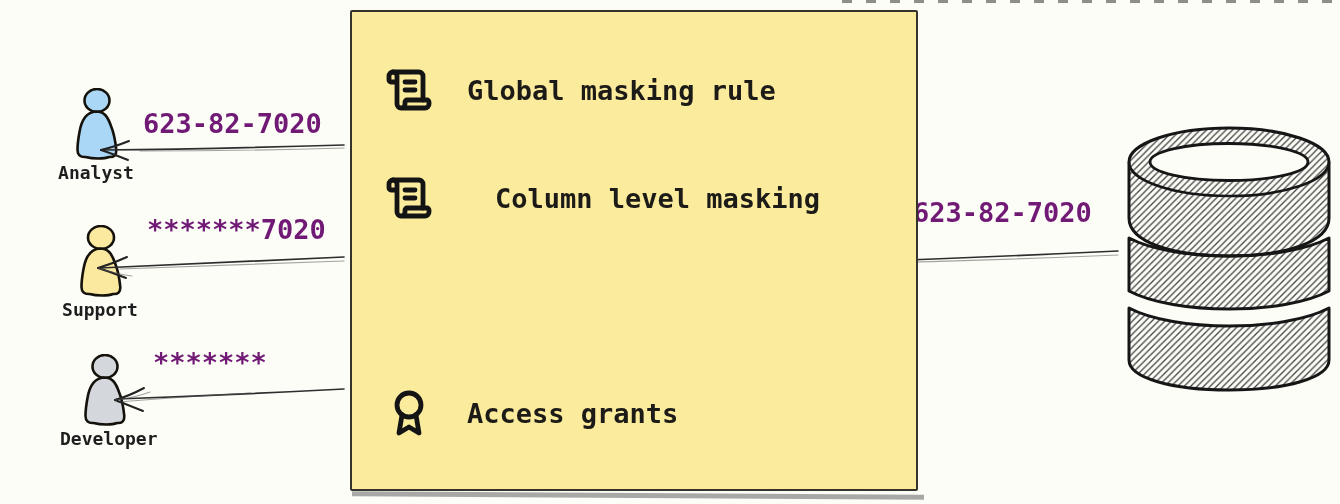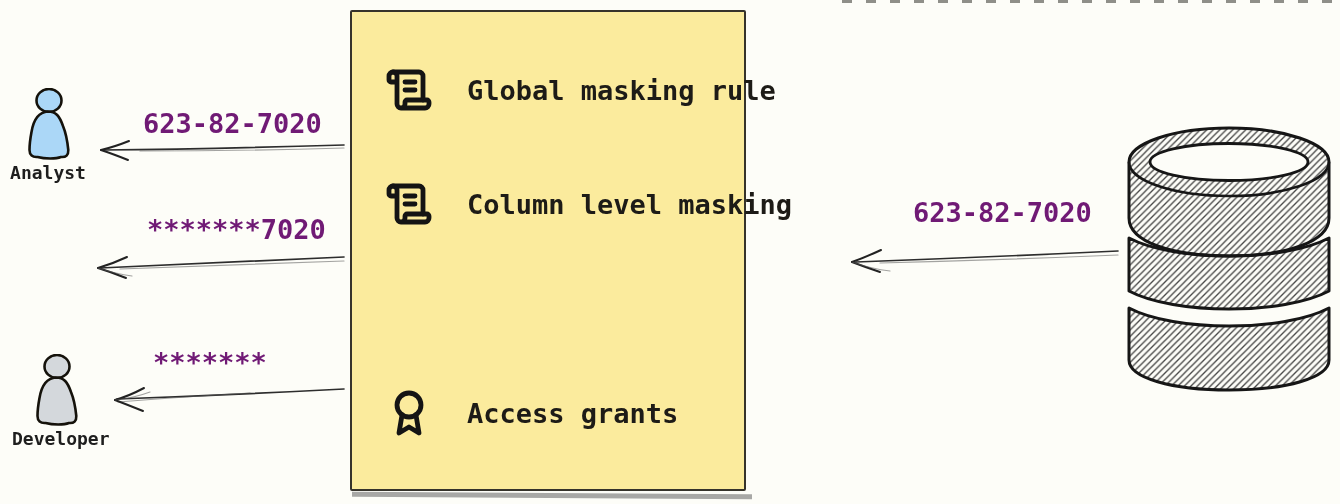--- a/index.html
+++ b/index.html
@@ -8,47 +8,47 @@
     background:#fdfdf8;
     font-family:"DejaVu Sans Mono","Liberation Mono",monospace;
     color:#262626;
   }
   
   .top-dashes{
     position:absolute;left:842px;top:0;width:498px;height:3px;
     background:repeating-linear-gradient(90deg,#8f8f89 0 10px,transparent 10px 24px);
   }
   
-  .user{position:absolute;width:88px;text-align:center;}
+  .user{position:absolute;width:88px;text-align:center;margin-left:48px;}
   .user svg{display:block;margin:0 auto;}
   .user .user-label{font-size:18px;font-weight:bold;line-height:20px;margin-top:1px;color:#1e1e1e;}
   #user-analyst{left:4px;top:88px;}
   #user-support{left:8px;top:225px;}
   #user-developer{left:12px;top:354px;}
   
   .flow-label{position:absolute;font-size:27px;font-weight:bold;line-height:28px;white-space:pre;color:#701a75;}
   #label-analyst{left:143px;top:110px;}
   #label-support{left:147px;top:216px;}
   #label-developer{left:153px;top:349px;}
   #label-source{left:913px;top:199px;}
   
   .mask-box{
-    position:absolute;left:350px;top:10px;width:396px;height:481px;
+    position:absolute;left:350px;top:10px;width:568px;height:481px;
     border:2.5px solid #36332b;border-radius:2px;box-sizing:border-box;
   }
   .mask-box::after{ 
     content:"";position:absolute;left:0px;right:-8px;bottom:-9px;height:5px;
     background:#a8a8a6;transform:rotate(0.35deg);
   }
   .mask-row{position:absolute;left:33px;display:flex;align-items:center;height:50px;}
   .mask-row .row-icon{width:48px;height:48px;flex:0 0 48px;}
   .mask-row .row-icon svg{width:48px;height:48px;stroke:#141414;fill:none;stroke-width:2.4;stroke-linecap:round;stroke-linejoin:round;}
   .mask-row .row-label{margin-left:34px;font-size:27px;font-weight:bold;color:#1d1b17;white-space:pre;}
   #row-0{top:53px;}
-  #row-1{top:167px;}
+  #row-1{top:161px;gap:28px;}
   #row-2{top:271px;}
   #row-3{top:376px;justify-content:space-between;}
   
   #arrows{position:absolute;left:0;top:0;pointer-events:none;}
   .shaft{stroke:#2d2d2d;stroke-width:1.7;fill:none;stroke-linecap:round;}
   .shaft-echo{stroke:#5a5a5a;stroke-width:1.2;fill:none;opacity:.55;stroke-linecap:round;}
   .head{stroke:#222;stroke-width:2;fill:none;stroke-linecap:round;}
   
   #database{position:absolute;left:1126px;top:126px;}
   .db-outline{stroke:#161616;stroke-width:3;stroke-linejoin:round;stroke-linecap:round;}
@@ -61,20 +61,27 @@
   <div class="top-dashes"></div>
 
   <div class="user" id="user-analyst">
     <svg width="52" height="74" viewBox="0 0 52 74">
       <ellipse cx="27" cy="12.5" rx="12.5" ry="11.5" stroke="#15120b" stroke-width="2.6" fill="#abd7f7"></ellipse>
       <path d="M26,23.5 C17,24 11.5,32 9.5,44 C8,52 7.5,58 7.5,62 C7.5,67 10.5,69.5 15.5,69 C23,71 34,71 39,69 C44,69.5 46.5,67 46.3,62 C45.5,54 43.5,44 41,38 C37.5,28 34,23.5 26,23.5 Z" stroke="#15120b" stroke-width="2.6" stroke-linejoin="round" fill="#abd7f7"></path>
     </svg>
     <div class="user-label">Analyst</div>
   </div>
 
+  <div class="user" id="user-support">
+    <svg width="52" height="74" viewBox="0 0 52 74">
+      <ellipse cx="27" cy="12.5" rx="13" ry="11.5" stroke="#15120b" stroke-width="2.6" fill="#fce9a0"></ellipse>
+      <path d="M26,23.5 C17,24 11.5,32 9.5,44 C8,52 7.5,58 7.5,62 C7.5,67 10.5,69.5 15.5,69 C23,71 34,71 39,69 C44,69.5 46.5,67 46.3,62 C45.5,54 43.5,44 41,38 C37.5,28 34,23.5 26,23.5 Z" stroke="#15120b" stroke-width="2.6" stroke-linejoin="round" fill="#fce9a0"></path>
+    </svg>
+    <div class="user-label">Support</div>
+  </div>
 
   <div class="user" id="user-developer">
     <svg width="52" height="74" viewBox="0 0 52 74">
       <ellipse cx="27" cy="12.5" rx="12.5" ry="11.5" stroke="#15120b" stroke-width="2.6" fill="#d4d8dc"></ellipse>
       <path d="M26,23.5 C17,24 11.5,32 9.5,44 C8,52 7.5,58 7.5,62 C7.5,67 10.5,69.5 15.5,69 C23,71 34,71 39,69 C44,69.5 46.5,67 46.3,62 C45.5,54 43.5,44 41,38 C37.5,28 34,23.5 26,23.5 Z" stroke="#15120b" stroke-width="2.6" stroke-linejoin="round" fill="#d4d8dc"></path>
     </svg>
     <div class="user-label">Developer</div>
   </div>
 
   <div class="flow-label" id="label-analyst">623-82-7020</div>

